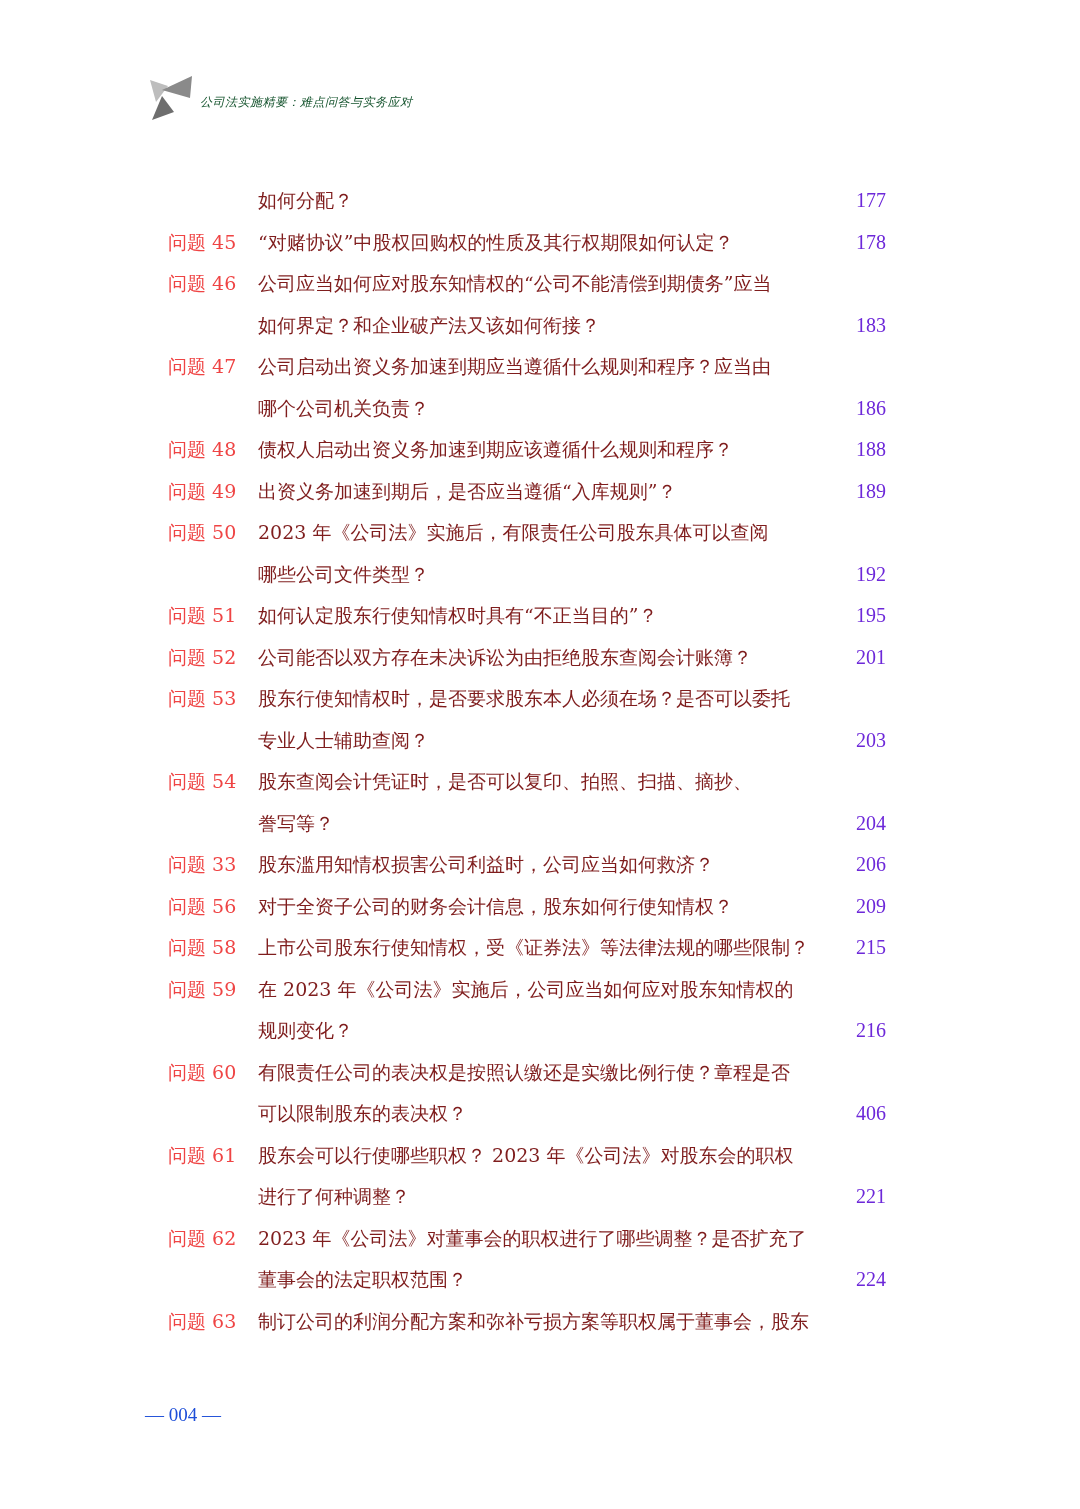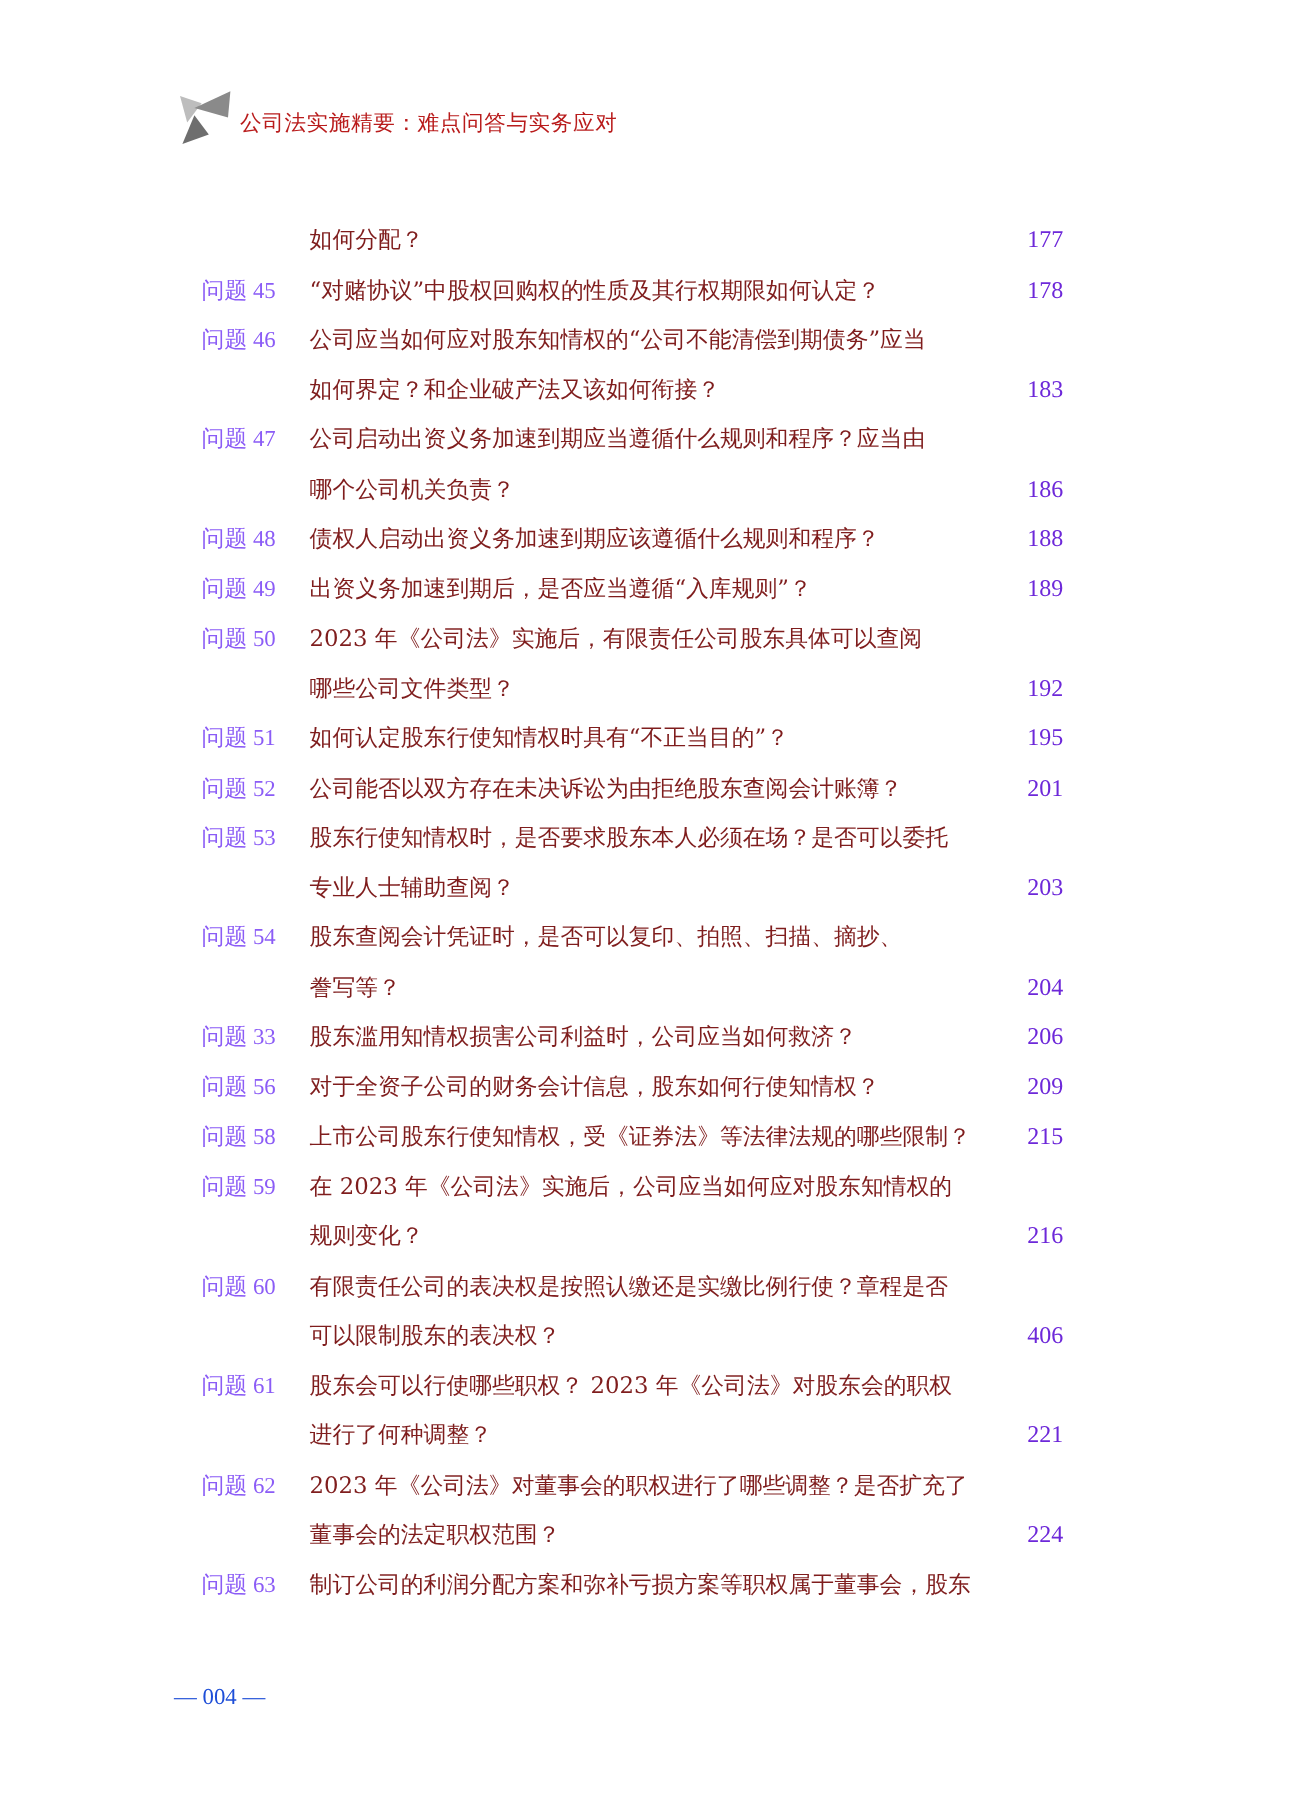--- a/index.html
+++ b/index.html
@@ -23,44 +23,44 @@
       display: flex;
       align-items: center;
     }
     .logo {
       width: 48px;
       height: 50px;
       margin-right: 4px;
     }
     .header-title {
       font-family: "DejaVu Sans", "Liberation Sans", sans-serif;
-      font-size: 18px;
-      color: #b91c1c;
+      font-size: 12px;
+      color: #14532d;
       letter-spacing: 0.5px;
       margin-top: 10px;
+      font-style: italic;
     }
     .toc {
       position: absolute;
       left: 168px;
       top: 180px;
       width: 748px;
     }
     .row {
       display: flex;
       align-items: baseline;
       height: 41.5px;
       font-size: 19px;
       line-height: 41.5px;
       white-space: nowrap;
     }
     .num {
       width: 90px;
       flex: 0 0 90px;
-      color: #8b5cf6;
-      font-family: Liberation Serif, serif;
+      color: #ef4444;
     }
     .text {
       flex: 1 1 auto;
       color: #7f1d1d;
     }
     .page {
       width: 60px;
       flex: 0 0 60px;
       text-align: left;
       color: #6d28d9;

